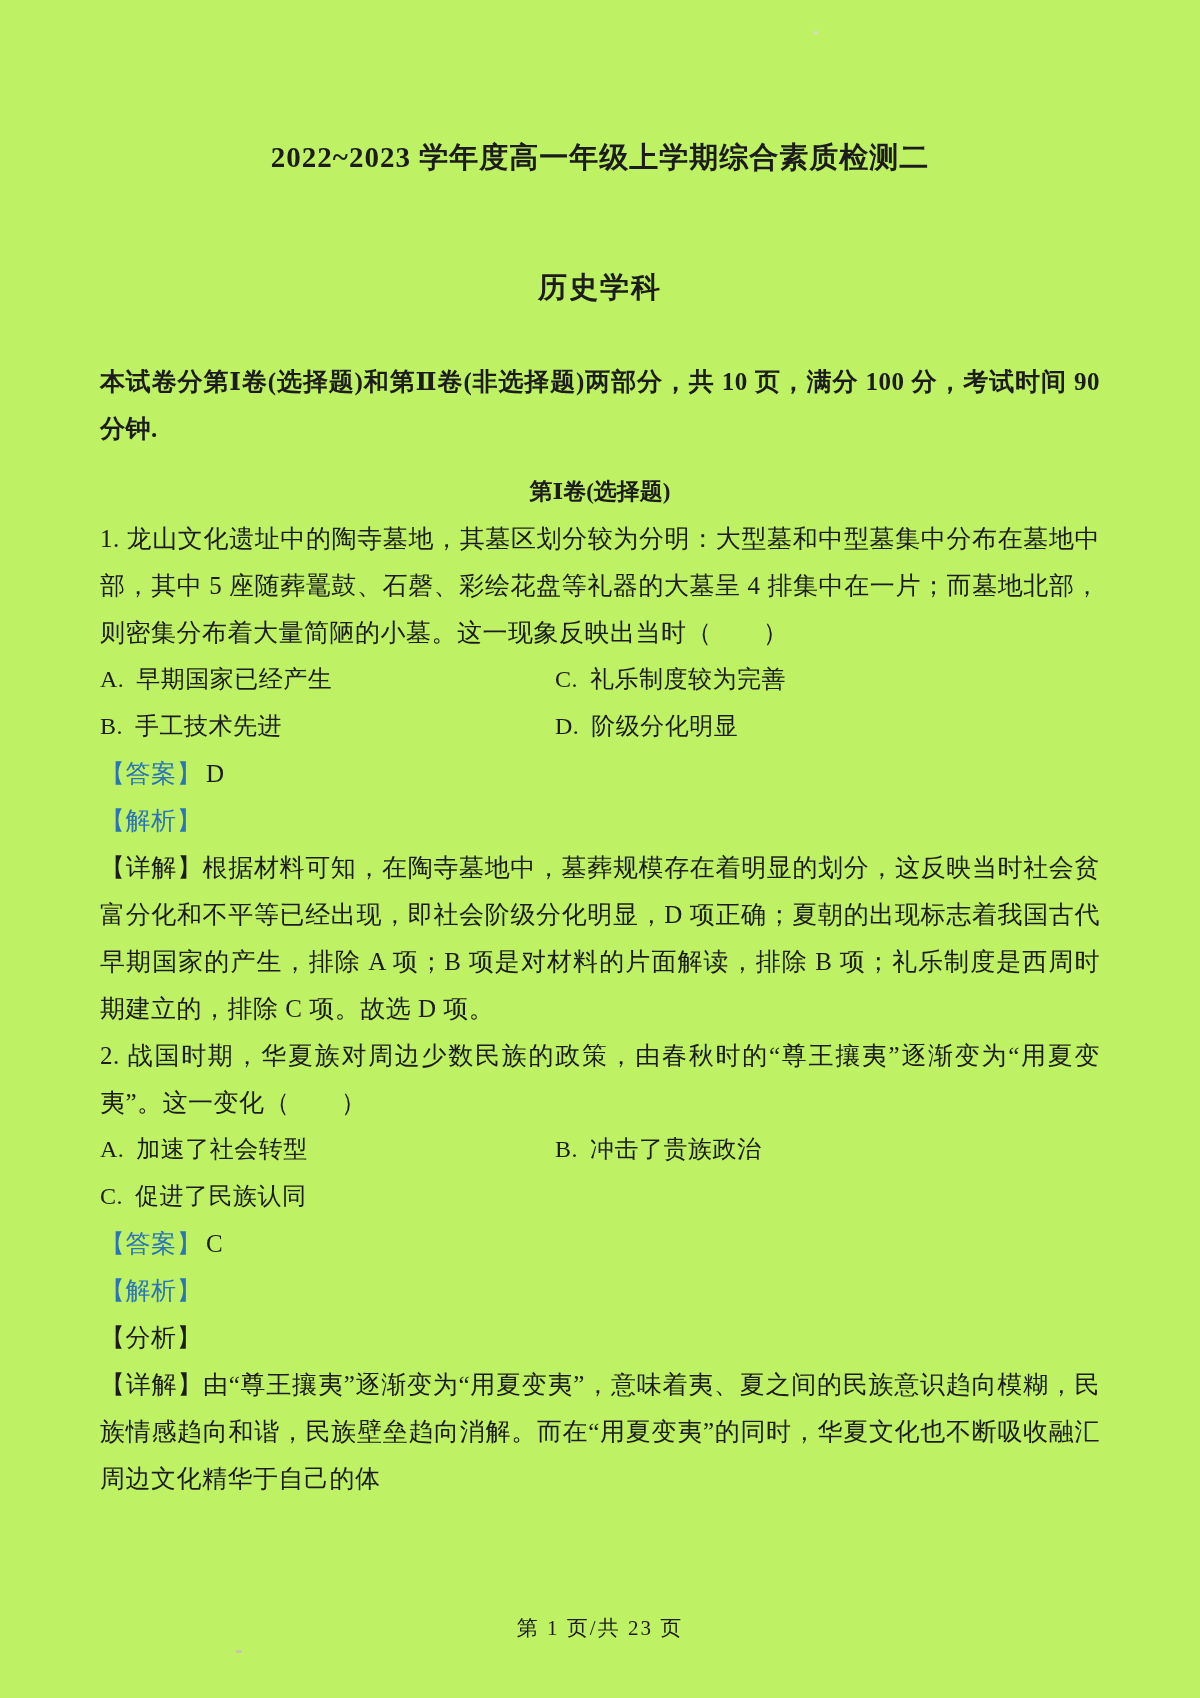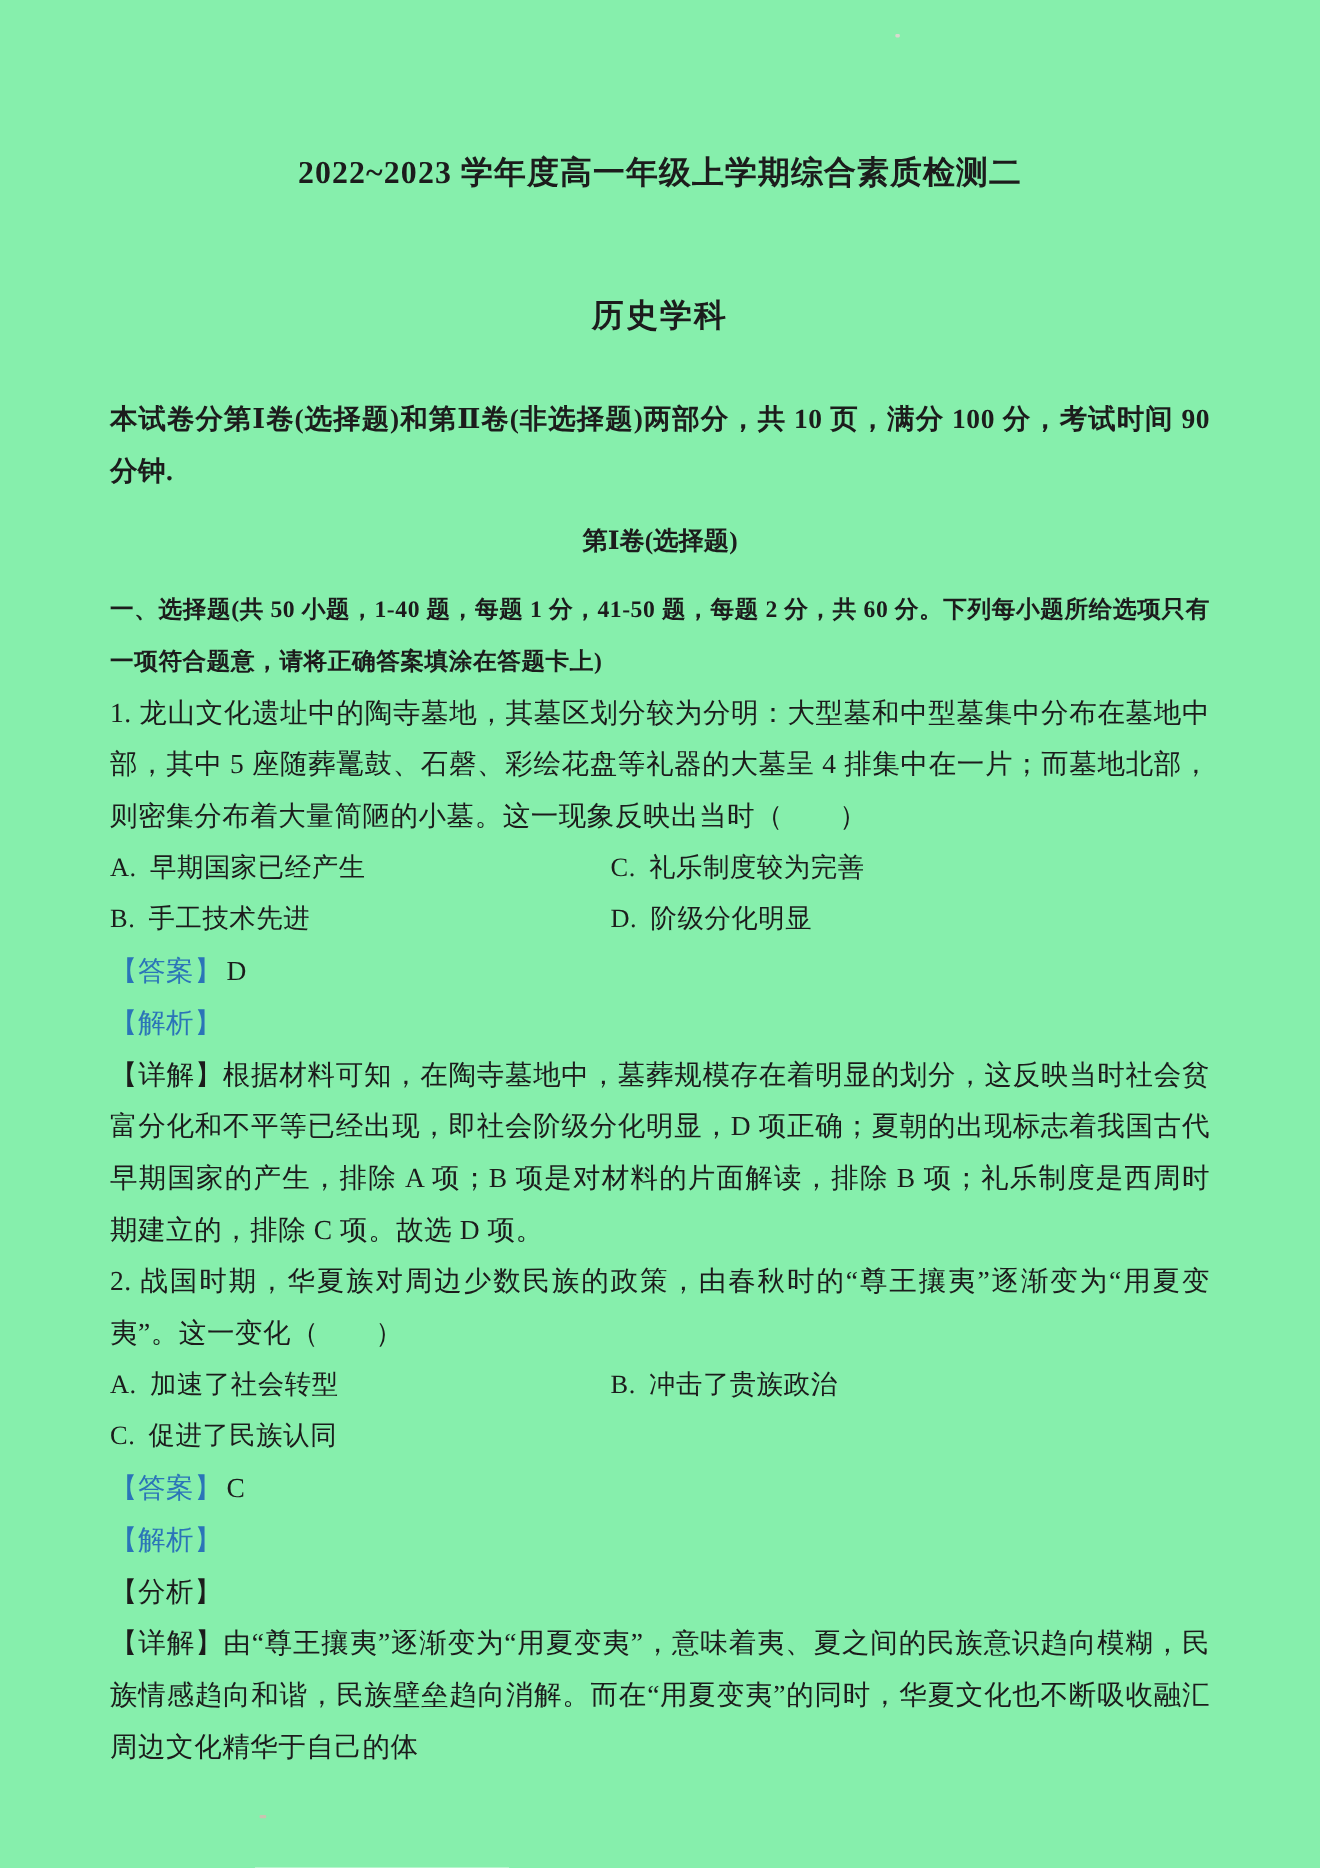--- a/index.html
+++ b/index.html
@@ -1,20 +1,20 @@
 <!DOCTYPE html>
 <html><head>
 <meta charset="utf-8">
 <style>
   html, body { margin: 0; padding: 0; background: #ffffff; }
   .page {
     position: relative;
     width: 1200px;
     height: 1698px;
-    background: #86efac;
+    background: #bef264;
     overflow: hidden;
     font-family: "Liberation Serif", "DejaVu Serif", serif;
     color: #1c1c1c;
   }
   .content {
     position: absolute;
     left: 100px;
     top: 0;
     width: 1000px;
     padding-top: 136px;
@@ -89,21 +89,20 @@
   <div class="content">
 
     <h1 class="doc-title">2022~2023 学年度高一年级上学期综合素质检测二</h1>
 
     <h2 class="doc-subject">历史学科</h2>
 
     <p class="para bold exam-info">本试卷分第Ⅰ卷(选择题)和第Ⅱ卷(非选择题)两部分，共 10 页，满分 100 分，考试时间 90 分钟.</p>
 
     <p class="part-heading">第Ⅰ卷(选择题)</p>
 
-    <p class="para bold section-intro">一、选择题(共 50 小题，1-40 题，每题 1 分，41-50 题，每题 2 分，共 60 分。下列每小题所给选项只有一项符合题意，请将正确答案填涂在答题卡上)</p>
 
     <p class="para">1. 龙山文化遗址中的陶寺墓地，其墓区划分较为分明：大型墓和中型墓集中分布在墓地中部，其中 5 座随葬鼍鼓、石磬、彩绘花盘等礼器的大墓呈 4 排集中在一片；而墓地北部，则密集分布着大量简陋的小墓。这一现象反映出当时（　　）</p>
 
     <div class="options">
       <div class="option"><span class="okey">A.</span><span>早期国家已经产生</span></div>
       <div class="option"><span class="okey">C.</span><span>礼乐制度较为完善</span></div>
       <div class="option"><span class="okey">B.</span><span>手工技术先进</span></div>
       <div class="option"><span class="okey">D.</span><span>阶级分化明显</span></div>
     </div>
 
@@ -124,13 +123,14 @@
     <p class="para"><span class="blue-label">【答案】</span><span class="answer-letter">C</span></p>
 
     <p class="para"><span class="blue-label">【解析】</span></p>
 
     <p class="para"><span>【分析】</span></p>
 
     <p class="para"><span>【详解】</span><span>由“尊王攘夷”逐渐变为“用夏变夷”，意味着夷、夏之间的民族意识趋向模糊，民族情感趋向和谐，民族壁垒趋向消解。而在“用夏变夷”的同时，华夏文化也不断吸收融汇周边文化精华于自己的体</span></p>
 
   </div>
 
+  <div class="footer">第 1 页/共 23 页</div>
 </div>
 
 </body></html>

